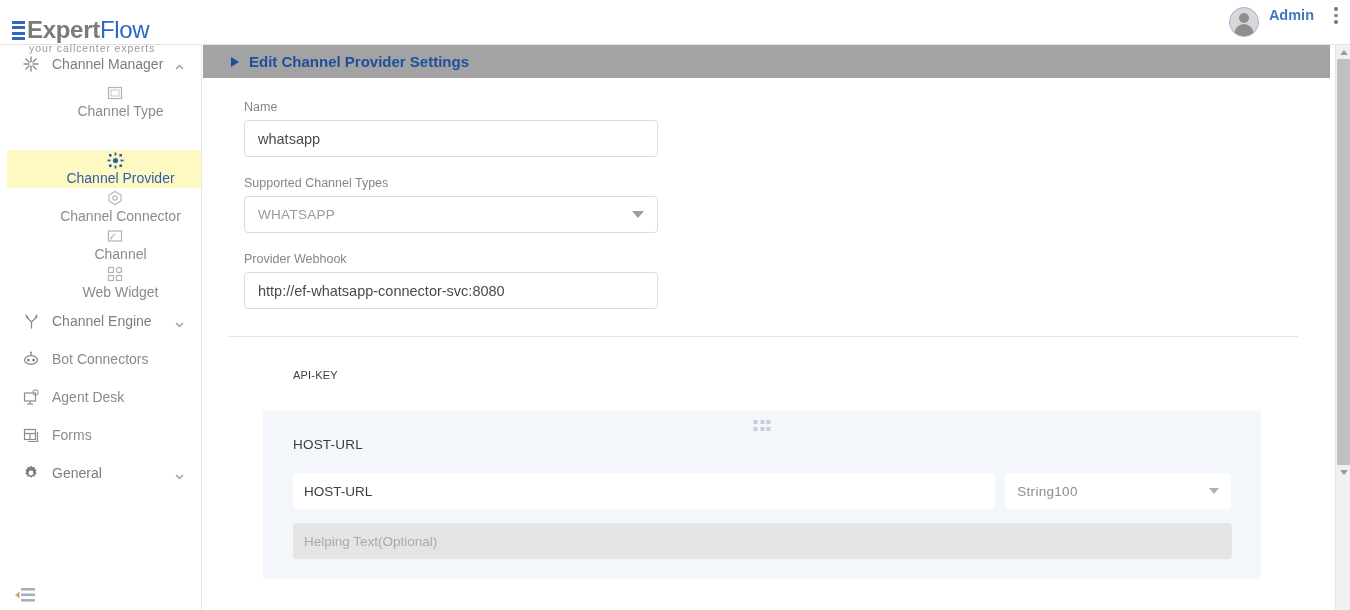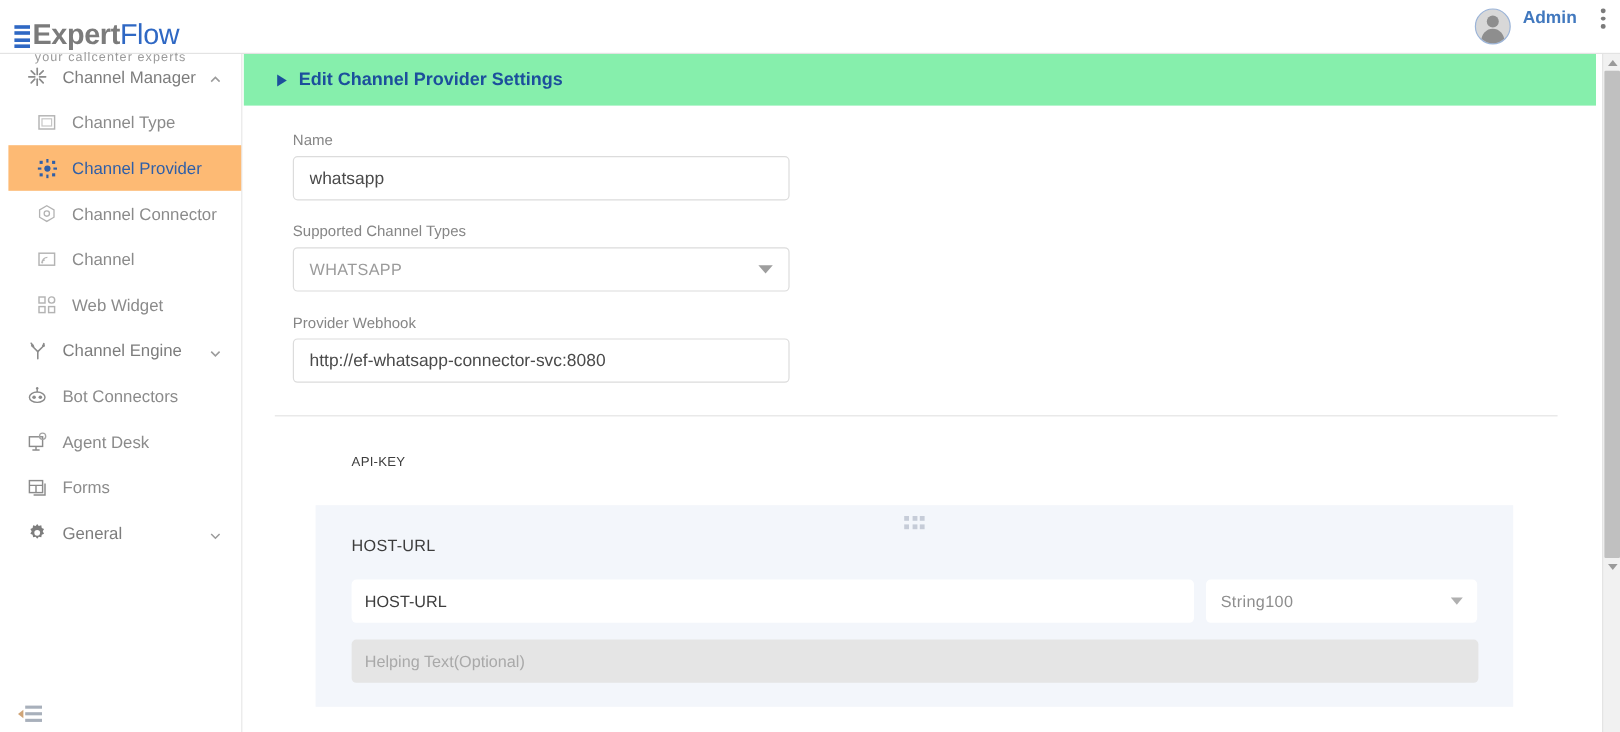--- a/index.html
+++ b/index.html
@@ -85,22 +85,22 @@
     background: #ffffff;
     border-right: 1px solid #e8e8e8;
     z-index: 20;
     padding-left: 7px;
   }
   .nav-item {
     display: flex; align-items: center;
     height: 38px; padding-left: 14px;
     cursor: pointer; position: relative;
   }
-  .nav-item.sub { padding-left: 22px; }
-  .nav-item.active { background: #fdba74; }
+  .nav-item.sub { padding-left: 22px; flex-direction: column; }
+  .nav-item.active { background: #fef9c3; margin-top: 29px; }
   .nav-icon {
     width: 20px; height: 20px;
     display: flex; align-items: center; justify-content: center;
     flex: 0 0 20px;
   }
   .nav-icon svg { display: block; }
   .nav-label {
     margin-left: 11px; font-size: 14px; color: #8b8b8b;
     white-space: nowrap;
   }
@@ -115,22 +115,22 @@
   }
 
   
   .main {
     position: absolute; top: 45px; left: 203px;
     width: 1147px; height: 565px;
     background: #ffffff;
     overflow: hidden;
   }
   .panel-header {
-    height: 43px;
-    background: #86efac;
+    height: 33px;
+    background: #a3a3a3;
     display: flex; align-items: center;
     padding-left: 28px;
     width: 1127px;
   }
   .tri {
     width: 0; height: 0;
     border-left: 8px solid #1c4f9c;
     border-top: 5.5px solid transparent;
     border-bottom: 5.5px solid transparent;
     margin-right: 10px;

